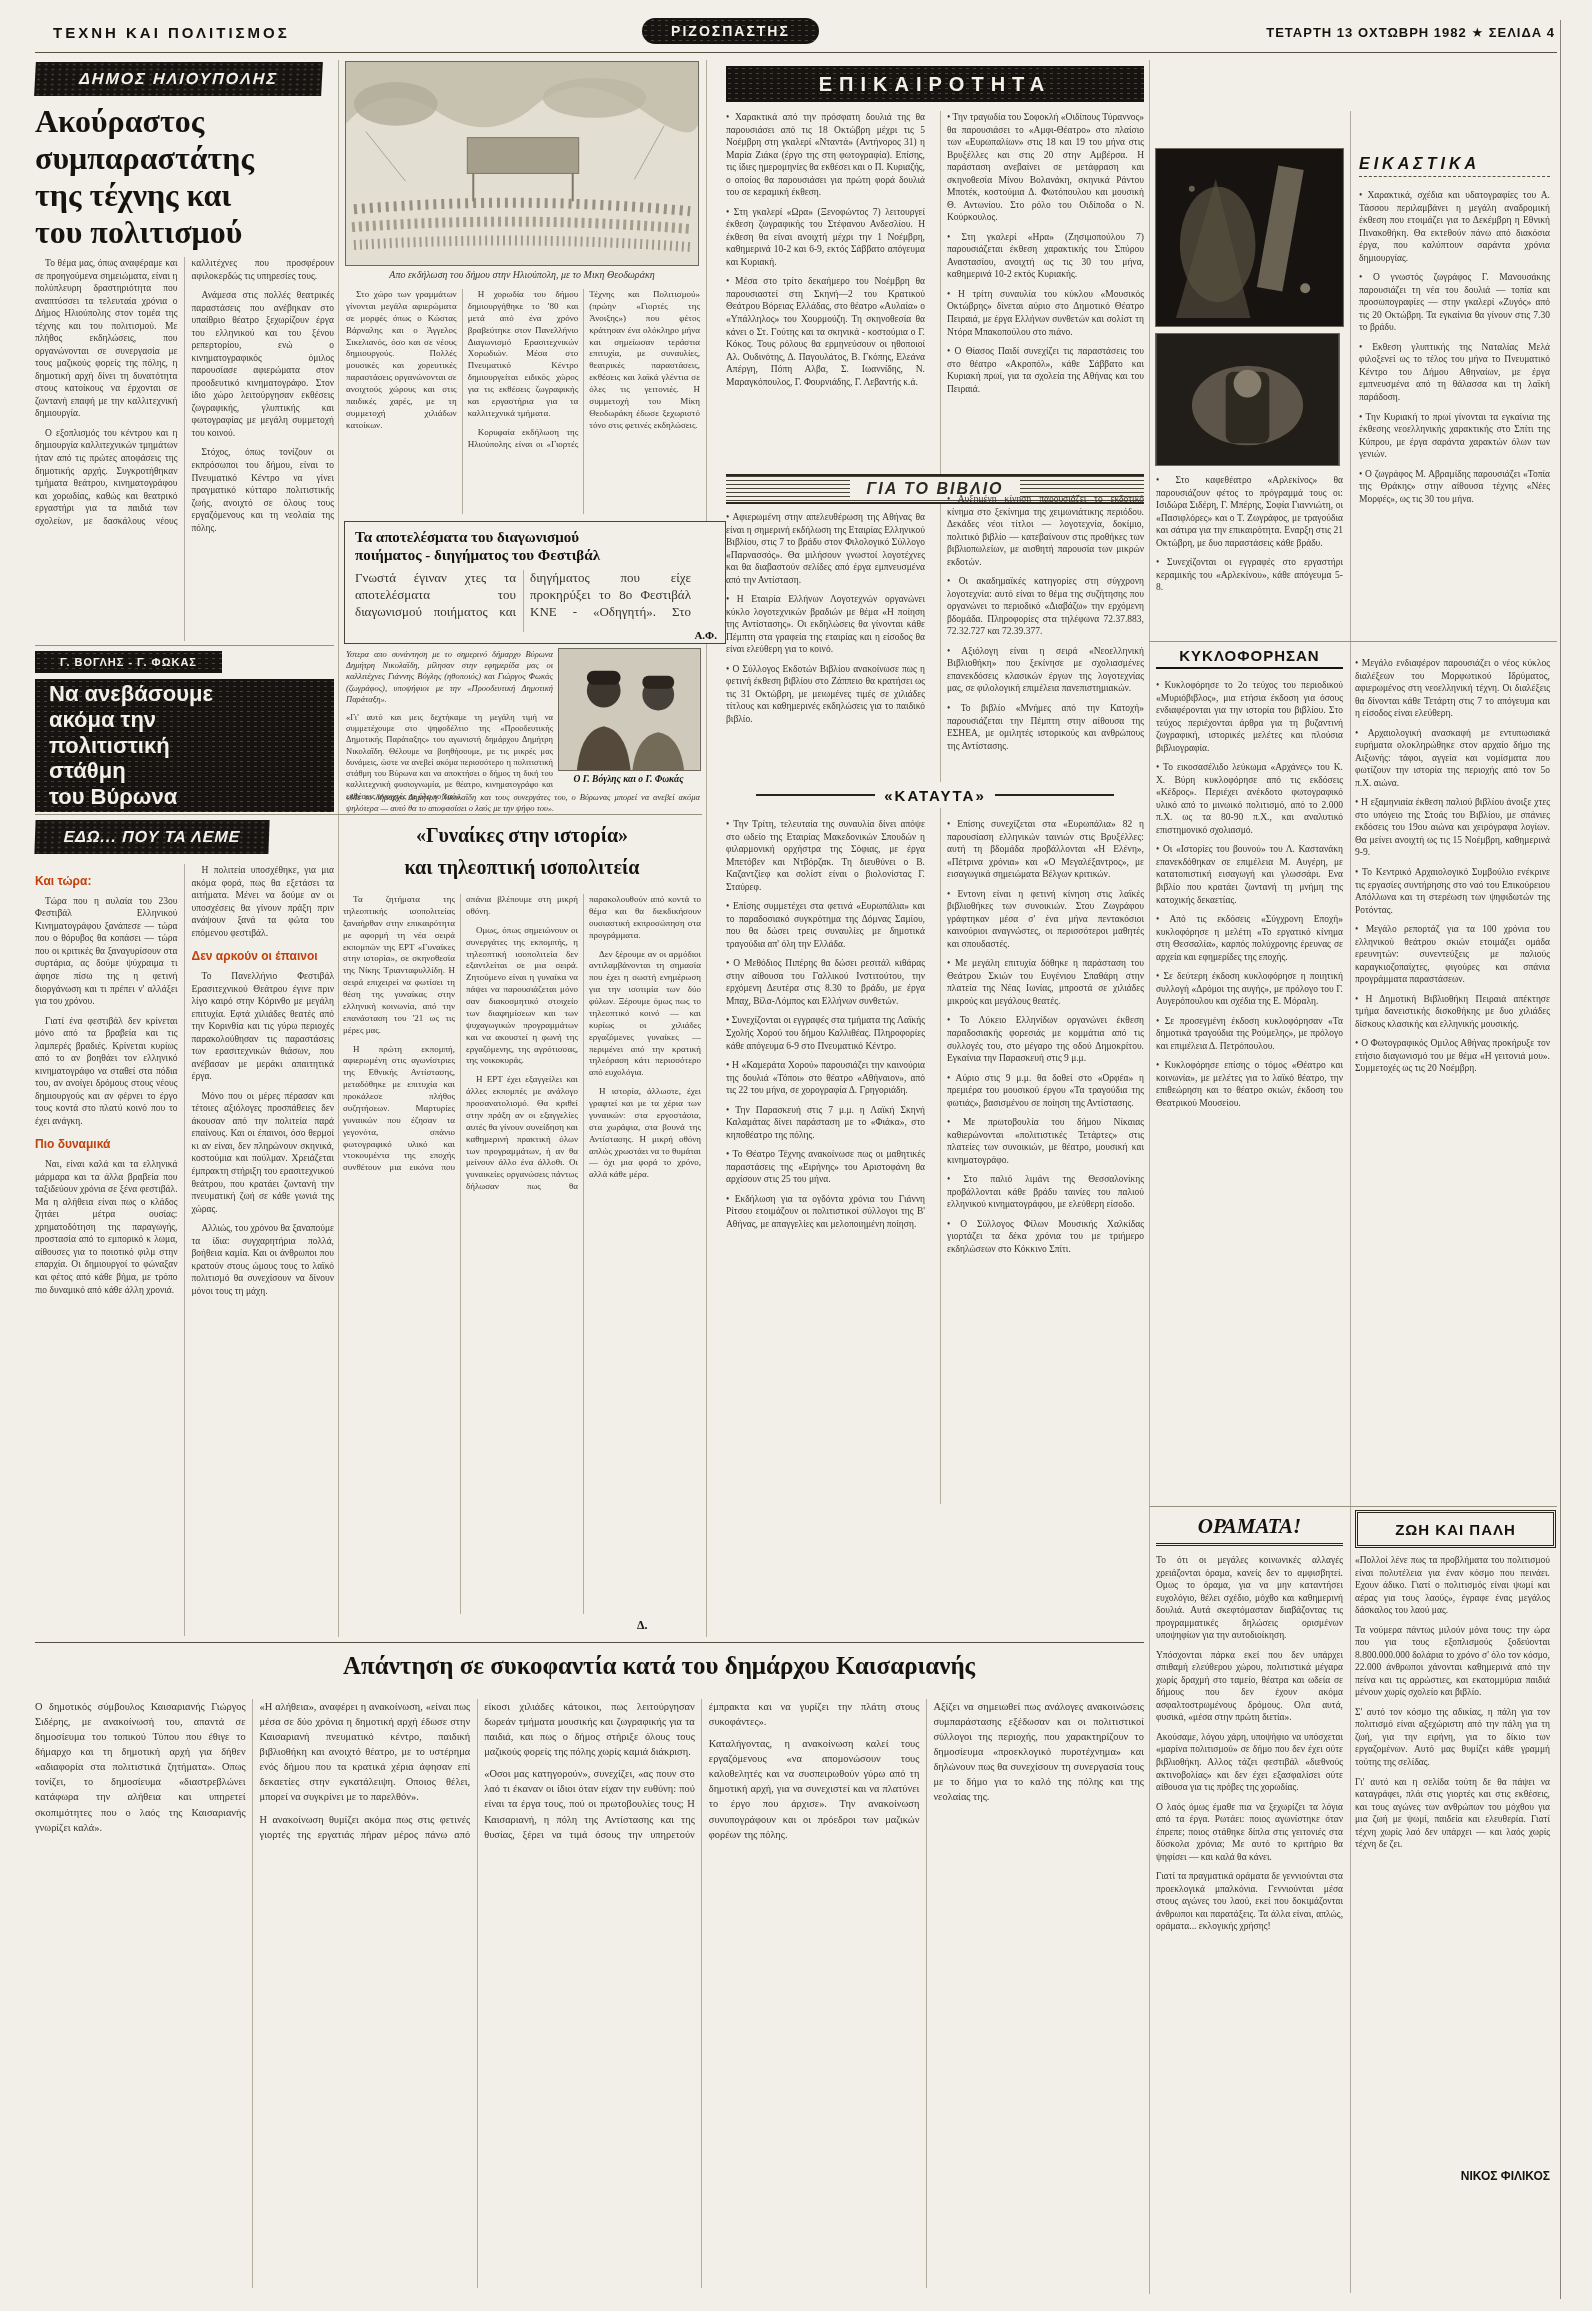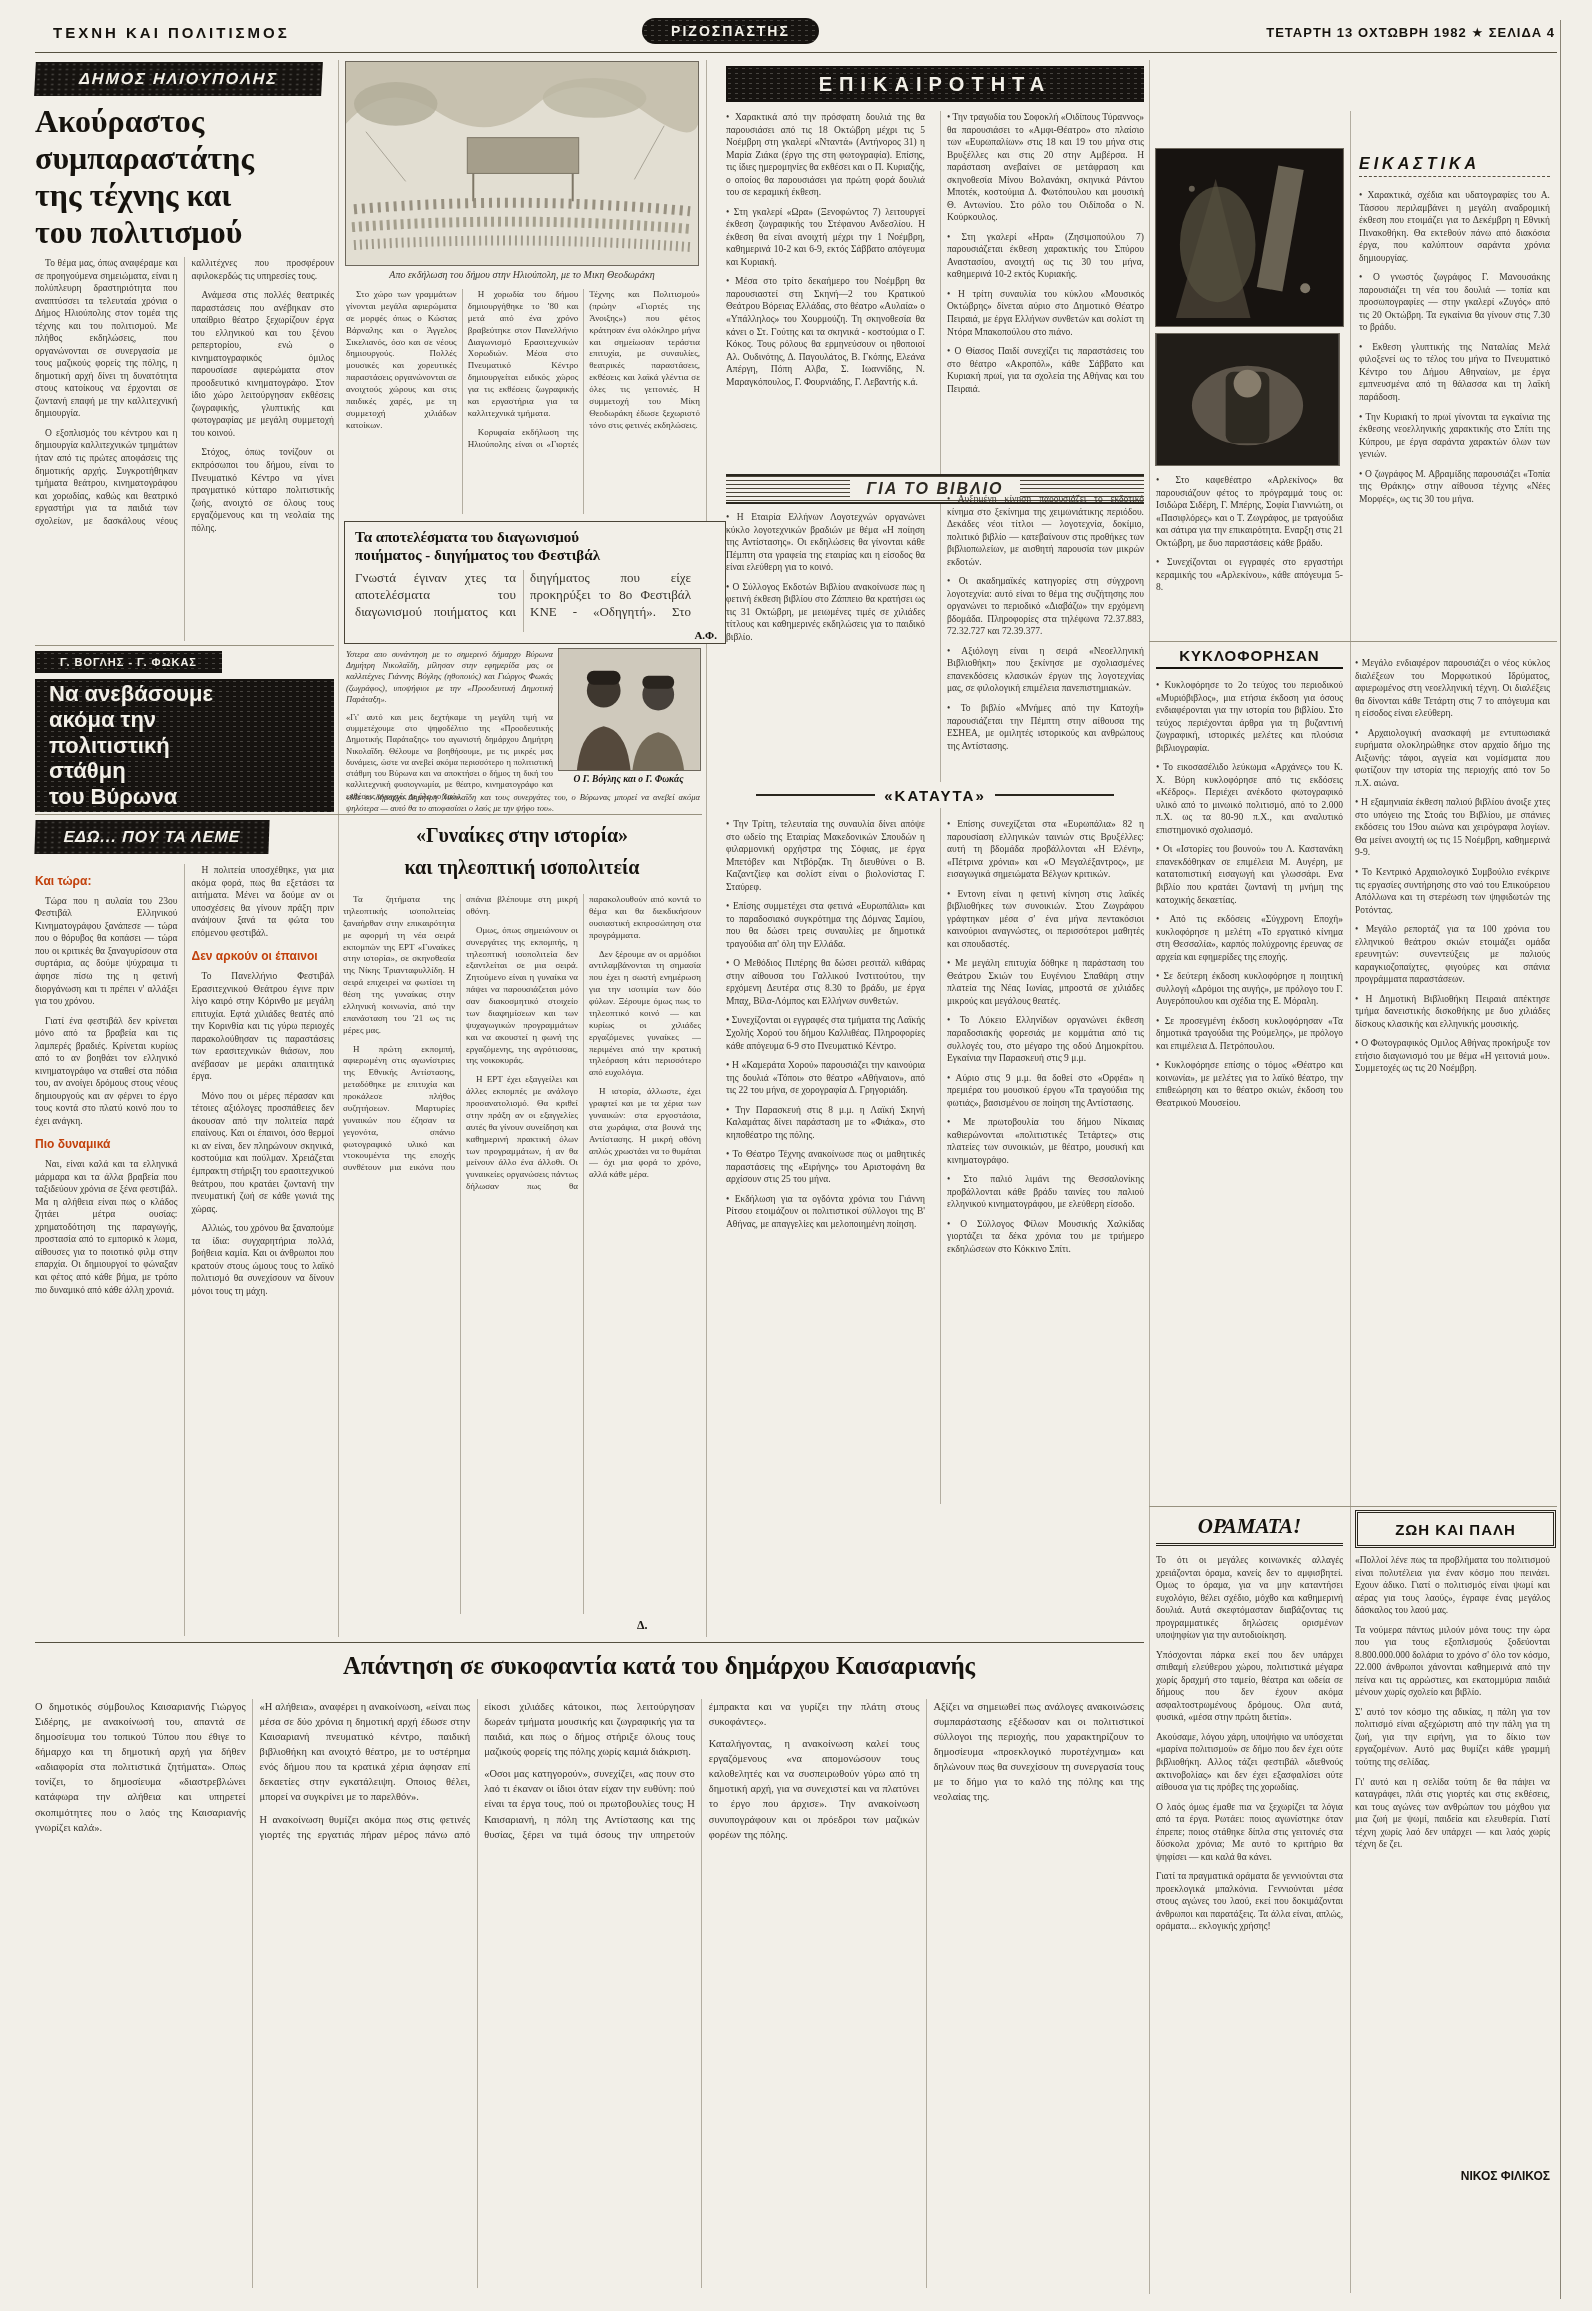--- a/index.html
+++ b/index.html
@@ -187,20 +187,21 @@
   </div>
   <div class="abs txt nind" style="left:1156px;top:474px;width:187px;height:163px;">
       <p>• Στο καφεθέατρο «Αρλεκίνος» θα παρουσιάζουν φέτος το πρόγραμμά τους οι: Ισιδώρα Σιδέρη, Γ. Μπέρης, Σοφία Γιαννιώτη, οι «Πασιφλόρες» και ο Τ. Ζωγράφος, με τραγούδια και σάτιρα για την επικαιρότητα. Εναρξη στις 21 Οκτώβρη, με δυο παραστάσεις κάθε βράδυ.</p>
       <p>• Συνεχίζονται οι εγγραφές στο εργαστήρι κεραμικής του «Αρλεκίνου», κάθε απόγευμα 5-8.</p>
     </div>
 
   <div class="abs stripeband sans" style="left:726px;top:474px;width:418px;height:30px;border-top:2px solid #2a261e;border-bottom:2px solid #2a261e;box-sizing:border-box;">
     <span>ΓΙΑ ΤΟ ΒΙΒΛΙΟ</span>
   </div>
   <div class="abs txt nind" style="left:726px;top:511px;width:199px;height:261px;">
+      <p>• Αφιερωμένη στην απελευθέρωση της Αθήνας θα είναι η σημερινή εκδήλωση της Εταιρίας Ελληνικού Βιβλίου, στις 7 το βράδυ στον Φιλολογικό Σύλλογο «Παρνασσός». Θα μιλήσουν γνωστοί λογοτέχνες και θα διαβαστούν σελίδες από έργα εμπνευσμένα από την Αντίσταση.</p>
       <p>• Η Εταιρία Ελλήνων Λογοτεχνών οργανώνει κύκλο λογοτεχνικών βραδιών με θέμα «Η ποίηση της Αντίστασης». Οι εκδηλώσεις θα γίνονται κάθε Πέμπτη στα γραφεία της εταιρίας και η είσοδος θα είναι ελεύθερη για το κοινό.</p>
       <p>• Ο Σύλλογος Εκδοτών Βιβλίου ανακοίνωσε πως η φετινή έκθεση βιβλίου στο Ζάππειο θα κρατήσει ως τις 31 Οκτώβρη, με μειωμένες τιμές σε χιλιάδες τίτλους και καθημερινές εκδηλώσεις για το παιδικό βιβλίο.</p>
     </div>
   <div class="abs txt nind" style="left:947px;top:493px;width:197px;height:261px;">
       <p>• Αυξημένη κίνηση παρουσιάζει το εκδοτικό κίνημα στο ξεκίνημα της χειμωνιάτικης περιόδου. Δεκάδες νέοι τίτλοι — λογοτεχνία, δοκίμιο, πολιτικό βιβλίο — κατεβαίνουν στις προθήκες των βιβλιοπωλείων, με αισθητή παρουσία των μικρών εκδοτών.</p>
       <p>• Οι ακαδημαϊκές κατηγορίες στη σύγχρονη λογοτεχνία: αυτό είναι το θέμα της συζήτησης που οργανώνει το περιοδικό «Διαβάζω» την ερχόμενη βδομάδα. Πληροφορίες στα τηλέφωνα 72.37.883, 72.32.727 και 72.39.377.</p>
       <p>• Αξιόλογη είναι η σειρά «Νεοελληνική Βιβλιοθήκη» που ξεκίνησε με σχολιασμένες επανεκδόσεις κλασικών έργων της λογοτεχνίας μας, σε φιλολογική επιμέλεια πανεπιστημιακών.</p>
       <p>• Το βιβλίο «Μνήμες από την Κατοχή» παρουσιάζεται την Πέμπτη στην αίθουσα της ΕΣΗΕΑ, με ομιλητές ιστορικούς και ανθρώπους της Αντίστασης.</p>
     </div>
 
@@ -226,21 +227,21 @@
 
   <div class="abs flank sans" style="left:756px;top:782px;width:358px;height:26px;">
     <span class="hl" style="font-size:15px;letter-spacing:2px;">«ΚΑΤΑΥΤΑ»</span>
   </div>
   <div class="abs txt nind" style="left:726px;top:818px;width:199px;height:685px;">
       <p>• Την Τρίτη, τελευταία της συναυλία δίνει απόψε στο ωδείο της Εταιρίας Μακεδονικών Σπουδών η φιλαρμονική ορχήστρα της Σόφιας, με έργα Μπετόβεν και Ντβόρζακ. Τη διευθύνει ο Β. Καζαντζίεφ και σολίστ είναι ο βιολονίστας Γ. Σταύρεφ.</p>
       <p>• Επίσης συμμετέχει στα φετινά «Ευρωπάλια» και το παραδοσιακό συγκρότημα της Δόμνας Σαμίου, που θα δώσει τρεις συναυλίες με δημοτικά τραγούδια απ' όλη την Ελλάδα.</p>
       <p>• Ο Μεθόδιος Πιπέρης θα δώσει ρεσιτάλ κιθάρας στην αίθουσα του Γαλλικού Ινστιτούτου, την ερχόμενη Δευτέρα στις 8.30 το βράδυ, με έργα Μπαχ, Βίλα-Λόμπος και Ελλήνων συνθετών.</p>
       <p>• Συνεχίζονται οι εγγραφές στα τμήματα της Λαϊκής Σχολής Χορού του δήμου Καλλιθέας. Πληροφορίες κάθε απόγευμα 6-9 στο Πνευματικό Κέντρο.</p>
       <p>• Η «Καμεράτα Χορού» παρουσιάζει την καινούρια της δουλιά «Τόποι» στο θέατρο «Αθήναιον», από τις 22 του μήνα, σε χορογραφία Δ. Γρηγοριάδη.</p>
-      <p>• Την Παρασκευή στις 8 μ.μ. η Λαϊκή Σκηνή Καλαμάτας δίνει παράσταση με το «Φιάκα», στο κηποθέατρο της πόλης.</p>
+      <p>• Την Παρασκευή στις 7 μ.μ. η Λαϊκή Σκηνή Καλαμάτας δίνει παράσταση με το «Φιάκα», στο κηποθέατρο της πόλης.</p>
       <p>• Το Θέατρο Τέχνης ανακοίνωσε πως οι μαθητικές παραστάσεις της «Ειρήνης» του Αριστοφάνη θα αρχίσουν στις 25 του μήνα.</p>
       <p>• Εκδήλωση για τα ογδόντα χρόνια του Γιάννη Ρίτσου ετοιμάζουν οι πολιτιστικοί σύλλογοι της Β' Αθήνας, με απαγγελίες και μελοποιημένη ποίηση.</p>
     </div>
   <div class="abs txt nind" style="left:947px;top:818px;width:197px;height:685px;">
       <p>• Επίσης συνεχίζεται στα «Ευρωπάλια» 82 η παρουσίαση ελληνικών ταινιών στις Βρυξέλλες: αυτή τη βδομάδα προβάλλονται «Η Ελένη», «Πέτρινα χρόνια» και «Ο Μεγαλέξαντρος», με εισαγωγικά σημειώματα Βέλγων κριτικών.</p>
       <p>• Εντονη είναι η φετινή κίνηση στις λαϊκές βιβλιοθήκες των συνοικιών. Στου Ζωγράφου γράφτηκαν μέσα σ' ένα μήνα πεντακόσιοι καινούριοι αναγνώστες, οι περισσότεροι μαθητές και σπουδαστές.</p>
       <p>• Με μεγάλη επιτυχία δόθηκε η παράσταση του Θεάτρου Σκιών του Ευγένιου Σπαθάρη στην πλατεία της Νέας Ιωνίας, μπροστά σε χιλιάδες μικρούς και μεγάλους θεατές.</p>
       <p>• Το Λύκειο Ελληνίδων οργανώνει έκθεση παραδοσιακής φορεσιάς με κομμάτια από τις συλλογές του, στο μέγαρο της οδού Δημοκρίτου. Εγκαίνια την Παρασκευή στις 9 μ.μ.</p>
       <p>• Αύριο στις 9 μ.μ. θα δοθεί στο «Ορφέα» η πρεμιέρα του μουσικού έργου «Τα τραγούδια της φωτιάς», βασισμένου σε ποίηση της Αντίστασης.</p>
       <p>• Με πρωτοβουλία του δήμου Νίκαιας καθιερώνονται «πολιτιστικές Τετάρτες» στις πλατείες των συνοικιών, με θέατρο, μουσική και κινηματογράφο.</p>

